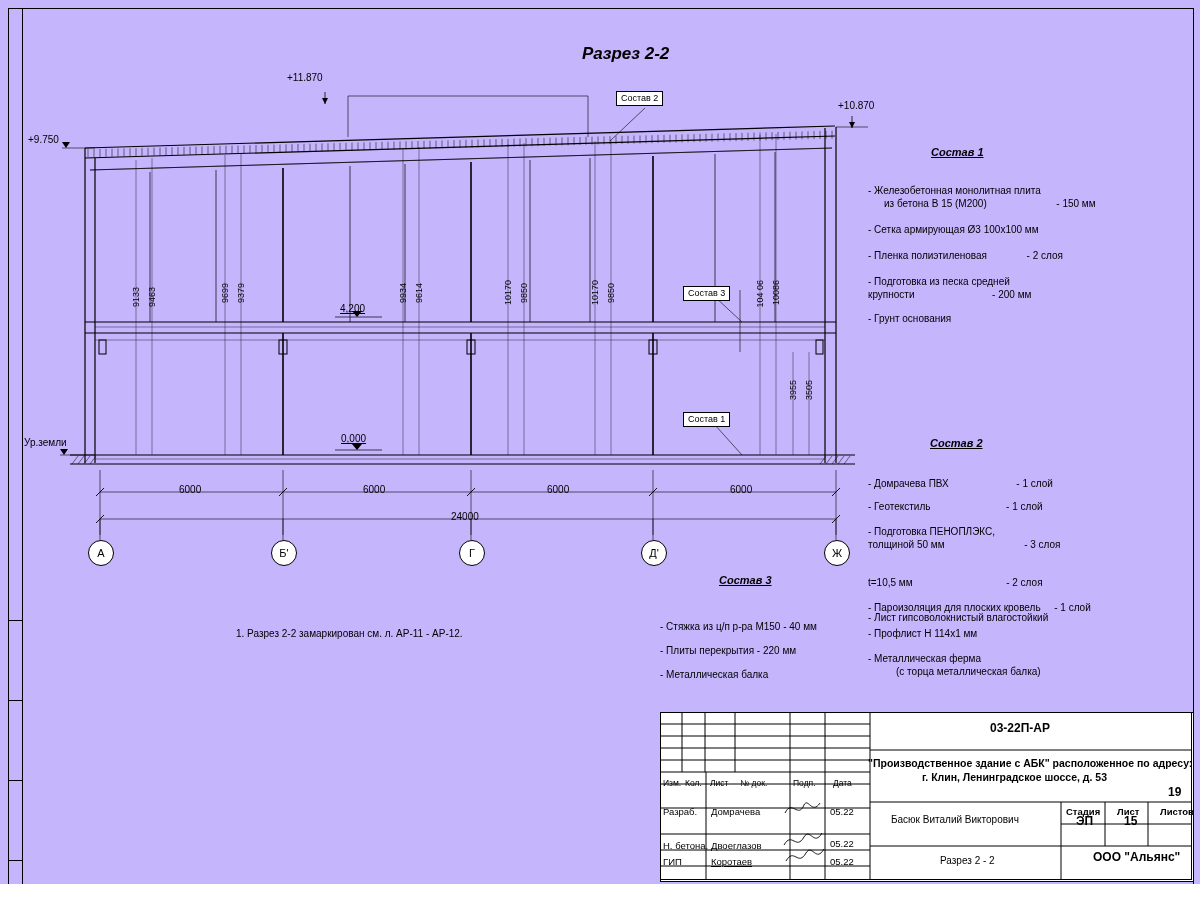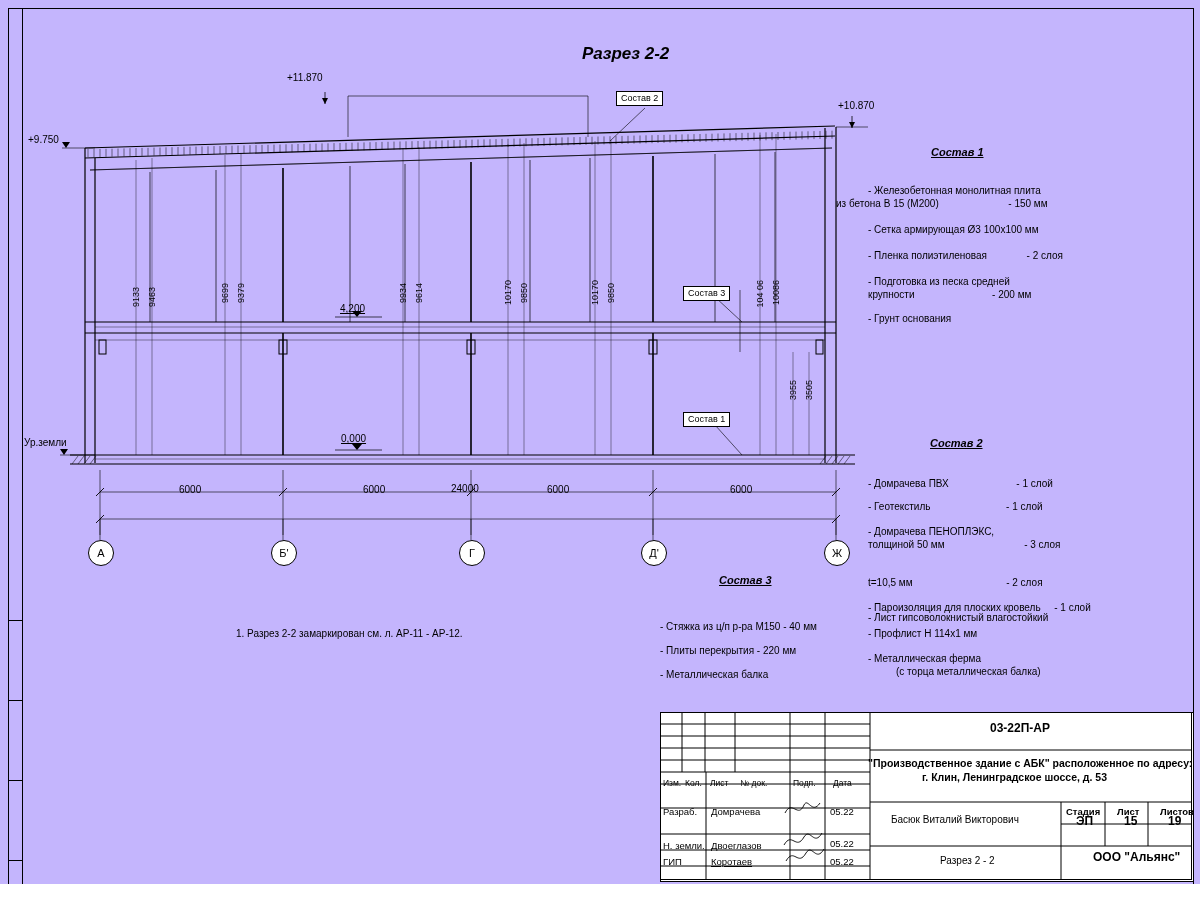--- a/index.html
+++ b/index.html
@@ -328,35 +328,35 @@
   <div class="vert" style="position:absolute;left:606px;top:283px;">9850</div>
   <div class="vert" style="position:absolute;left:755px;top:280px;">104 06</div>
   <div class="vert" style="position:absolute;left:771px;top:280px;">10086</div>
   <div class="vert" style="position:absolute;left:788px;top:380px;">3955</div>
   <div class="vert" style="position:absolute;left:804px;top:380px;">3505</div>
 
   <div class="txt" style="left:179px;top:484px;">6000</div>
   <div class="txt" style="left:363px;top:484px;">6000</div>
   <div class="txt" style="left:547px;top:484px;">6000</div>
   <div class="txt" style="left:730px;top:484px;">6000</div>
-  <div class="txt" style="left:451px;top:483px;">24000</div>
+  <div class="txt" style="left:451px;top:511px;">24000</div>
 
   <div class="circ" style="left:88px;top:540px;">А</div>
   <div class="circ" style="left:271px;top:540px;">Б'</div>
   <div class="circ" style="left:459px;top:540px;">Г</div>
   <div class="circ" style="left:641px;top:540px;">Д'</div>
   <div class="circ" style="left:824px;top:540px;">Ж</div>
 
   <div class="txt" style="left:236px;top:628px;font-size:10px;">1. Разрез 2-2 замаркирован см. л. АР-11 - АР-12.</div>
 
   <div class="txt spec-h" style="left:931px;top:147px;">Состав 1</div>
   <div class="spec-item" style="left:868px;top:184px;">
     <span>- Железобетонная  монолитная плита</span>
   </div>
-  <div class="spec-item" style="left:836px;top:197px;">
+  <div class="spec-item" style="left:884px;top:197px;">
     <span>  из бетона В 15 (М200)</span>
     <span style="display:inline-block;width:64px;"></span>
     <span>- 150 мм</span>
   </div>
   <div class="spec-item" style="left:868px;top:223px;">
     <span>- Сетка армирующая Ø3 100х100 мм</span>
   </div>
   <div class="spec-item" style="left:868px;top:249px;">
     <span>- Пленка полиэтиленовая</span>
     <span style="display:inline-block;width:34px;"></span>
@@ -379,21 +379,21 @@
     <span>- Домрачева ПВХ</span>
     <span style="display:inline-block;width:62px;"></span>
     <span>- 1 слой</span>
   </div>
   <div class="spec-item" style="left:868px;top:500px;">
     <span>- Геотекстиль</span>
     <span style="display:inline-block;width:70px;"></span>
     <span>- 1 слой</span>
   </div>
   <div class="spec-item" style="left:868px;top:525px;">
-    <span>- Домрачева ПЕНОПЛЭКС,</span>
+    <span>- Подготовка ПЕНОПЛЭКС,</span>
   </div>
   <div class="spec-item" style="left:868px;top:538px;text-align:center;">
     <span>  толщиной 50 мм</span>
     <span style="display:inline-block;width:74px;"></span>
     <span>- 3 слоя</span>
   </div>
   <div class="spec-item" style="left:868px;top:563px;margin-top:48px;">
     <span>- Лист гипсоволокнистый влагостойкий</span>
   </div>
   <div class="spec-item" style="left:868px;top:576px;">
@@ -474,21 +474,21 @@
   <div class="txt" style="left:685px;top:778px;font-size:8.5px;">Кол.</div>
   <div class="txt" style="left:710px;top:778px;font-size:8.5px;">Лист</div>
   <div class="txt" style="left:740px;top:778px;font-size:8.5px;">№ док.</div>
   <div class="txt" style="left:793px;top:778px;font-size:8.5px;">Подп.</div>
   <div class="txt" style="left:833px;top:778px;font-size:8.5px;text-align:center;">Дата</div>
 
   <div class="txt" style="left:663px;top:806px;font-size:9.5px;">Разраб.</div>
   <div class="txt" style="left:711px;top:806px;font-size:9.5px;">Домрачева</div>
   <div class="txt" style="left:830px;top:806px;font-size:9.5px;">05.22</div>
 
-  <div class="txt" style="left:663px;top:840px;font-size:9.5px;">Н. земли.</div>
+  <div class="txt" style="left:663px;top:840px;font-size:9.5px;">Н. бетона.</div>
   <div class="txt" style="left:711px;top:840px;font-size:9.5px;">Двоеглазов</div>
   <div class="txt" style="left:830px;top:838px;font-size:9.5px;">05.22</div>
 
   <div class="txt" style="left:663px;top:856px;font-size:9.5px;">ГИП</div>
   <div class="txt" style="left:711px;top:856px;font-size:9.5px;text-decoration:underline;">Коротаев</div>
   <div class="txt" style="left:830px;top:856px;font-size:9.5px;">05.22</div>
 
   <svg class="abs" style="left:780px;top:795px;width:50px;height:80px;">
     <path d="M5,18 C12,4 18,24 24,10 C28,2 32,20 40,8" stroke="#000" fill="none" stroke-width="0.9"></path>
     <path d="M4,50 C12,36 16,56 24,42 C30,32 34,52 42,38" stroke="#000" fill="none" stroke-width="0.9"></path>
@@ -498,15 +498,15 @@
   <div class="txt" style="left:891px;top:814px;font-size:10px;">Басюк Виталий Викторович</div>
   <div class="txt" style="left:940px;top:855px;font-size:10px;">Разрез 2 - 2</div>
   <div class="txt b" style="left:1093px;top:852px;font-size:12px;">ООО "Альянс"</div>
 
   <div class="txt b" style="left:1066px;top:806px;font-size:9.5px;">Стадия</div>
   <div class="txt b" style="left:1117px;top:806px;font-size:9.5px;">Лист</div>
   <div class="txt b" style="left:1160px;top:806px;font-size:9.5px;">Листов</div>
 
   <div class="txt b" style="left:1076px;top:816px;font-size:12px;">ЭП</div>
   <div class="txt b" style="left:1124px;top:816px;font-size:12px;">15</div>
-  <div class="txt b" style="left:1168px;top:816px;font-size:12px;">19</div>
+  <div class="txt b" style="left:1168px;top:787px;font-size:12px;">19</div>
 
 </div>
 
 </body></html>

